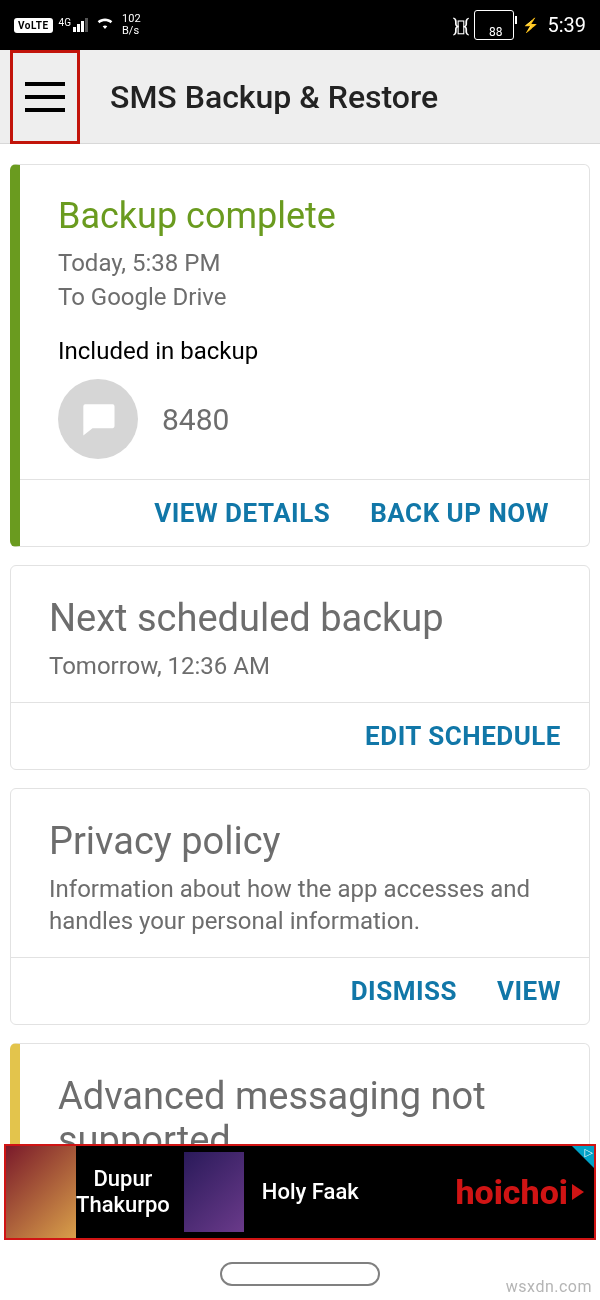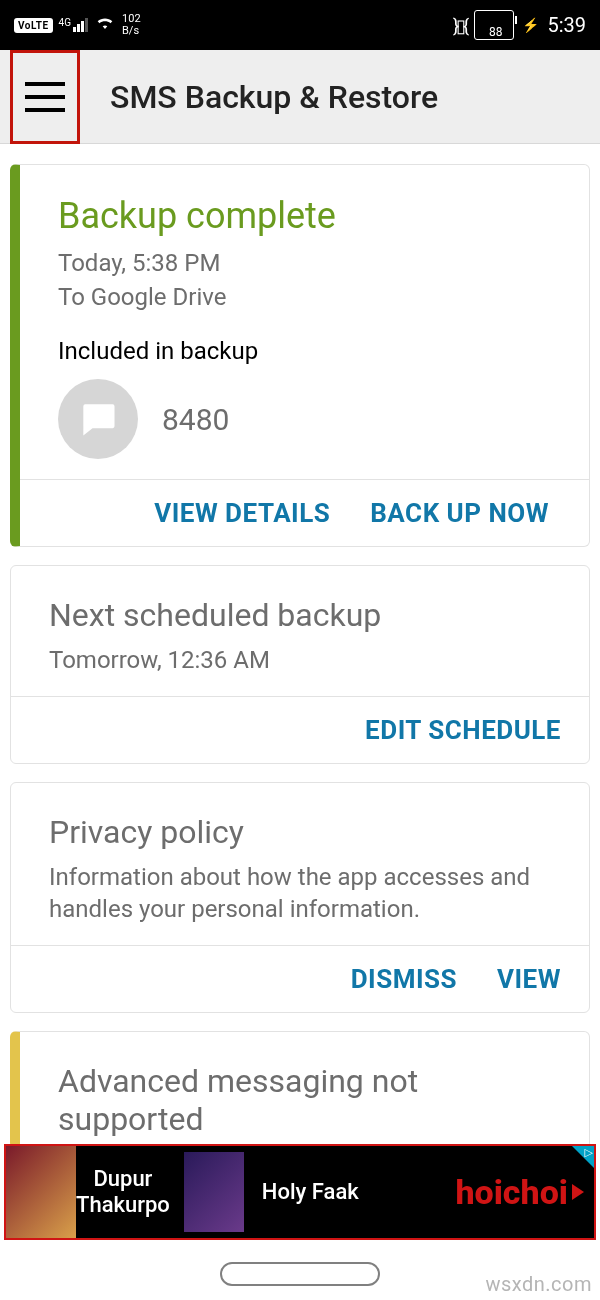--- a/index.html
+++ b/index.html
@@ -31,21 +31,21 @@
   .hamburger span { height:4px; background:#000; width:100%; }
   .app-title { font-size:32px; font-weight:500; color:#222; margin-left:30px; }
 
   
   .content { padding: 20px 10px 0 10px; background:#fff; }
   .card { background:#fff; border:1px solid #e2e2e2; border-radius:6px; margin-bottom:18px; overflow:hidden; }
   .card-body { padding: 30px 28px 20px 38px; }
   .card-green { border-left:10px solid #6a9b1f; }
   .card-yellow { border-left:10px solid #e3c44c; }
   .title-green { color:#6a9b1f; font-size:36px; font-weight:400; }
-  .title-grey { color:#6d6d6d; font-size:32px; font-weight:400; }
+  .title-grey { color:#6d6d6d; font-size:38px; font-weight:400; }
   .sub-line { color:#6d6d6d; font-size:24px; margin-top:10px; line-height:32px; }
   .included-label { color:#000; font-size:24px; margin-top:24px; }
   .msg-row { display:flex; align-items:center; gap:24px; margin-top:14px; }
   .msg-bubble-icon { width:80px; height:80px; border-radius:50%; background:#d6d6d6; display:flex; align-items:center; justify-content:center; }
   .msg-bubble-icon svg { width:44px; height:44px; }
   .msg-count { color:#6d6d6d; font-size:30px; }
   .card-actions { border-top:1px solid #e2e2e2; display:flex; padding:18px 28px; gap:40px; }
   .card-actions.right { justify-content:flex-end; }
   .card-actions.split { justify-content:flex-end; padding-left:60px; padding-right:40px;}
   .action-btn { color:#1177a8; font-size:26px; font-weight:700; letter-spacing:0.5px; cursor:pointer; }
@@ -56,21 +56,21 @@
   .ad-thumb2 { width:60px; height:80px; background: linear-gradient(135deg,#2a1a5a,#6a3a8a); margin:0 14px; }
   .ad-text { color:#fff; font-size:22px; font-weight:500; text-align:center; line-height:26px; }
   .ad-text.single { margin-left:4px;}
   .ad-brand { color:#d01414; font-size:34px; font-weight:800; letter-spacing:0px; margin-left:auto; margin-right:10px; display:flex; align-items:center;}
   .ad-brand .play { width:0; height:0; border-top:8px solid transparent; border-bottom:8px solid transparent; border-left:12px solid #d01414; margin-left:4px;}
   .ad-corner { position:absolute; top:0; right:0; width:0; height:0; border-top:22px solid #00a2c7; border-left:22px solid transparent;}
   .ad-corner::after { content:"▷"; position:absolute; top:-22px; right:1px; font-size:11px; color:#fff;}
 
   
   .nav-pill { position:absolute; bottom:14px; left:50%; transform:translateX(-50%); width:160px; height:24px; border:2.5px solid #808080; border-radius:14px; }
-  .watermark { position:absolute; bottom:4px; right:8px; font-size:20px; color:#b5b5b5; letter-spacing:0.5px;}
+  .watermark { position:absolute; bottom:4px; right:8px; font-size:16px; color:#b5b5b5; letter-spacing:0.5px;}
 </style>
 </head>
 <body>
 
 <div class="phone">
 
   <div class="status-bar">
     <div class="status-left">
       <span class="volte-badge">VoLTE</span>
       <span class="signal-4g">

